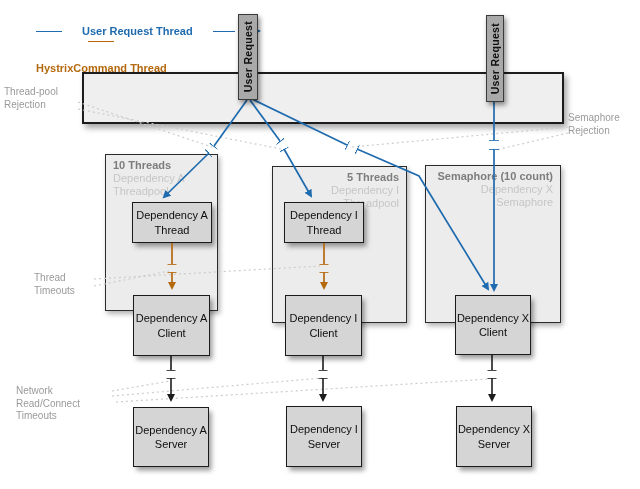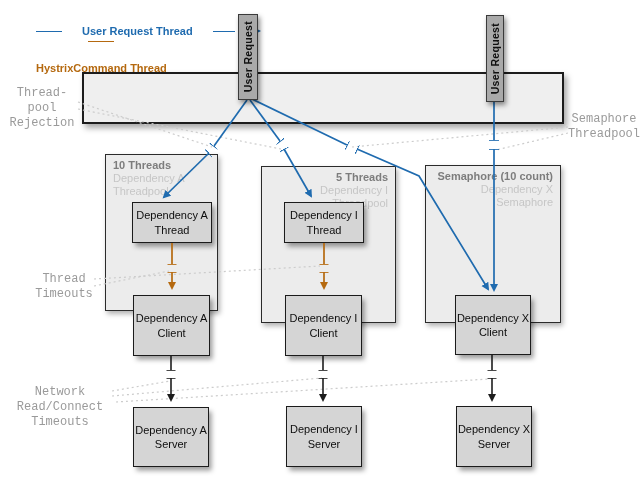--- a/index.html
+++ b/index.html
@@ -17,21 +17,21 @@
           box-shadow:2px 3px 5px rgba(0,0,0,.45);display:flex;align-items:center;justify-content:center;}
   .ur-box span{writing-mode:vertical-rl;transform:rotate(180deg);font-weight:bold;
                font-size:10.5px;color:#101010;letter-spacing:.3px;white-space:nowrap;}
   .ur-1{left:238px;top:14px;width:20px;height:86px;}
   .ur-2{left:486px;top:15px;width:18px;height:87px;}
 
   
   .pool{position:absolute;background:var(--pool-fill,#ececec);border:1.5px solid #2b2b2b;
         box-shadow:2px 3px 5px rgba(0,0,0,.30);}
   .pool-a{left:105px;top:154px;width:113px;height:157px;}
-  .pool-i{left:261px;top:166px;width:135px;height:157px;}
+  .pool-i{left:272px;top:166px;width:135px;height:157px;}
   .pool-x{left:425px;top:165px;width:136px;height:158px;}
   .pool-hd{padding:4px 7px;}
   .pool-hd.right{text-align:right;}
   .pool-title{font-weight:bold;font-size:11px;color:var(--muted-strong,#7d7d7d);line-height:1.2;}
   .pool-sub{font-size:11px;color:var(--faint,#c6c6c6);line-height:1.2;}
 
   
   .node{position:absolute;background:var(--box-fill,#d5d5d5);border:1.5px solid #1b1b1b;
         box-shadow:2.5px 3.5px 5px rgba(0,0,0,.40);display:flex;align-items:center;justify-content:center;}
   .node span{font-weight:normal;font-size:11px;color:#0d0d0d;text-align:center;
@@ -39,22 +39,22 @@
   .thread-a{left:132px;top:202px;width:80px;height:41px;}
   .thread-i{left:284px;top:202px;width:80px;height:41px;}
   .client-a{left:133px;top:295px;width:77px;height:61px;}
   .client-i{left:285px;top:295px;width:77px;height:61px;}
   .client-x{left:455px;top:295px;width:76px;height:60px;}
   .server-a{left:133px;top:407px;width:76px;height:60px;}
   .server-i{left:286px;top:406px;width:76px;height:61px;}
   .server-x{left:456px;top:406px;width:76px;height:61px;}
 
   
-  .ann{position:absolute;color:var(--muted,#9a9a9a);font-size:12px;text-align:center;
-       white-space:pre-line;line-height:1.25;font-family:Liberation Mono, monospace;}
+  .ann{position:absolute;color:var(--muted,#9a9a9a);font-size:10px;text-align:left;
+       white-space:pre-line;line-height:1.25;}
   .ann-tp{left:4px;top:86px;width:76px;}
   .ann-sr{left:568px;top:112px;width:72px;}
   .ann-tt{left:34px;top:272px;width:60px;}
   .ann-nt{left:16px;top:385px;width:88px;}
 
   
   .legend-row{position:absolute;display:flex;align-items:center;gap:20px;
               font-size:11px;font-weight:bold;}
   .legend-row.r1{left:36px;top:25px;color:var(--blue,#1f6baf);}
   .legend-row.r2{left:36px;top:41px;color:var(--orange,#b5690f);flex-direction:column;}
@@ -220,20 +220,20 @@
   <div class="ur-box ur-1">
     <span>User Request</span>
   </div>
   <div class="ur-box ur-2">
     <span>User Request</span>
   </div>
 
   <div class="ann ann-tp">Thread-pool
 Rejection</div>
   <div class="ann ann-sr">Semaphore
-Threadpool</div>
+Rejection</div>
   <div class="ann ann-tt">Thread
 Timeouts</div>
   <div class="ann ann-nt">Network
 Read/Connect
 Timeouts</div>
 
 </div>
 
 </body></html>

